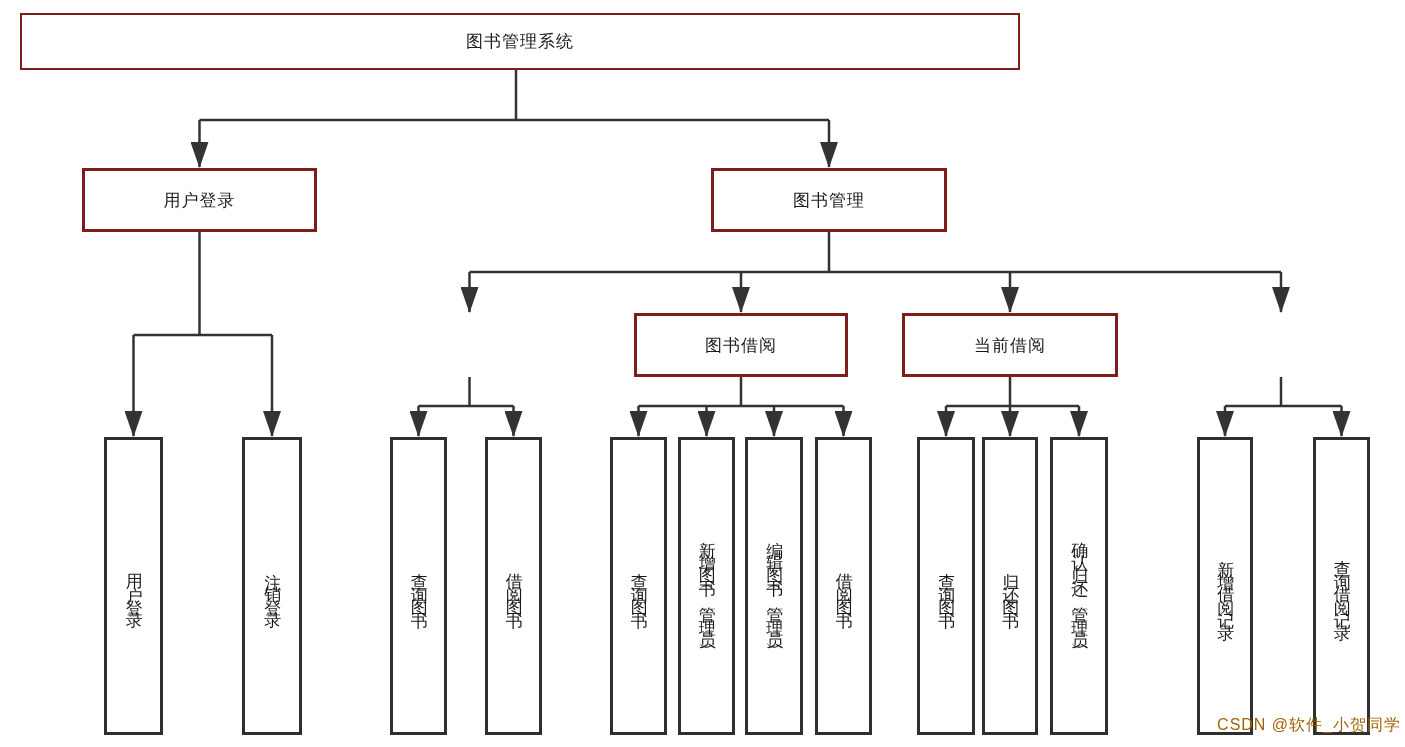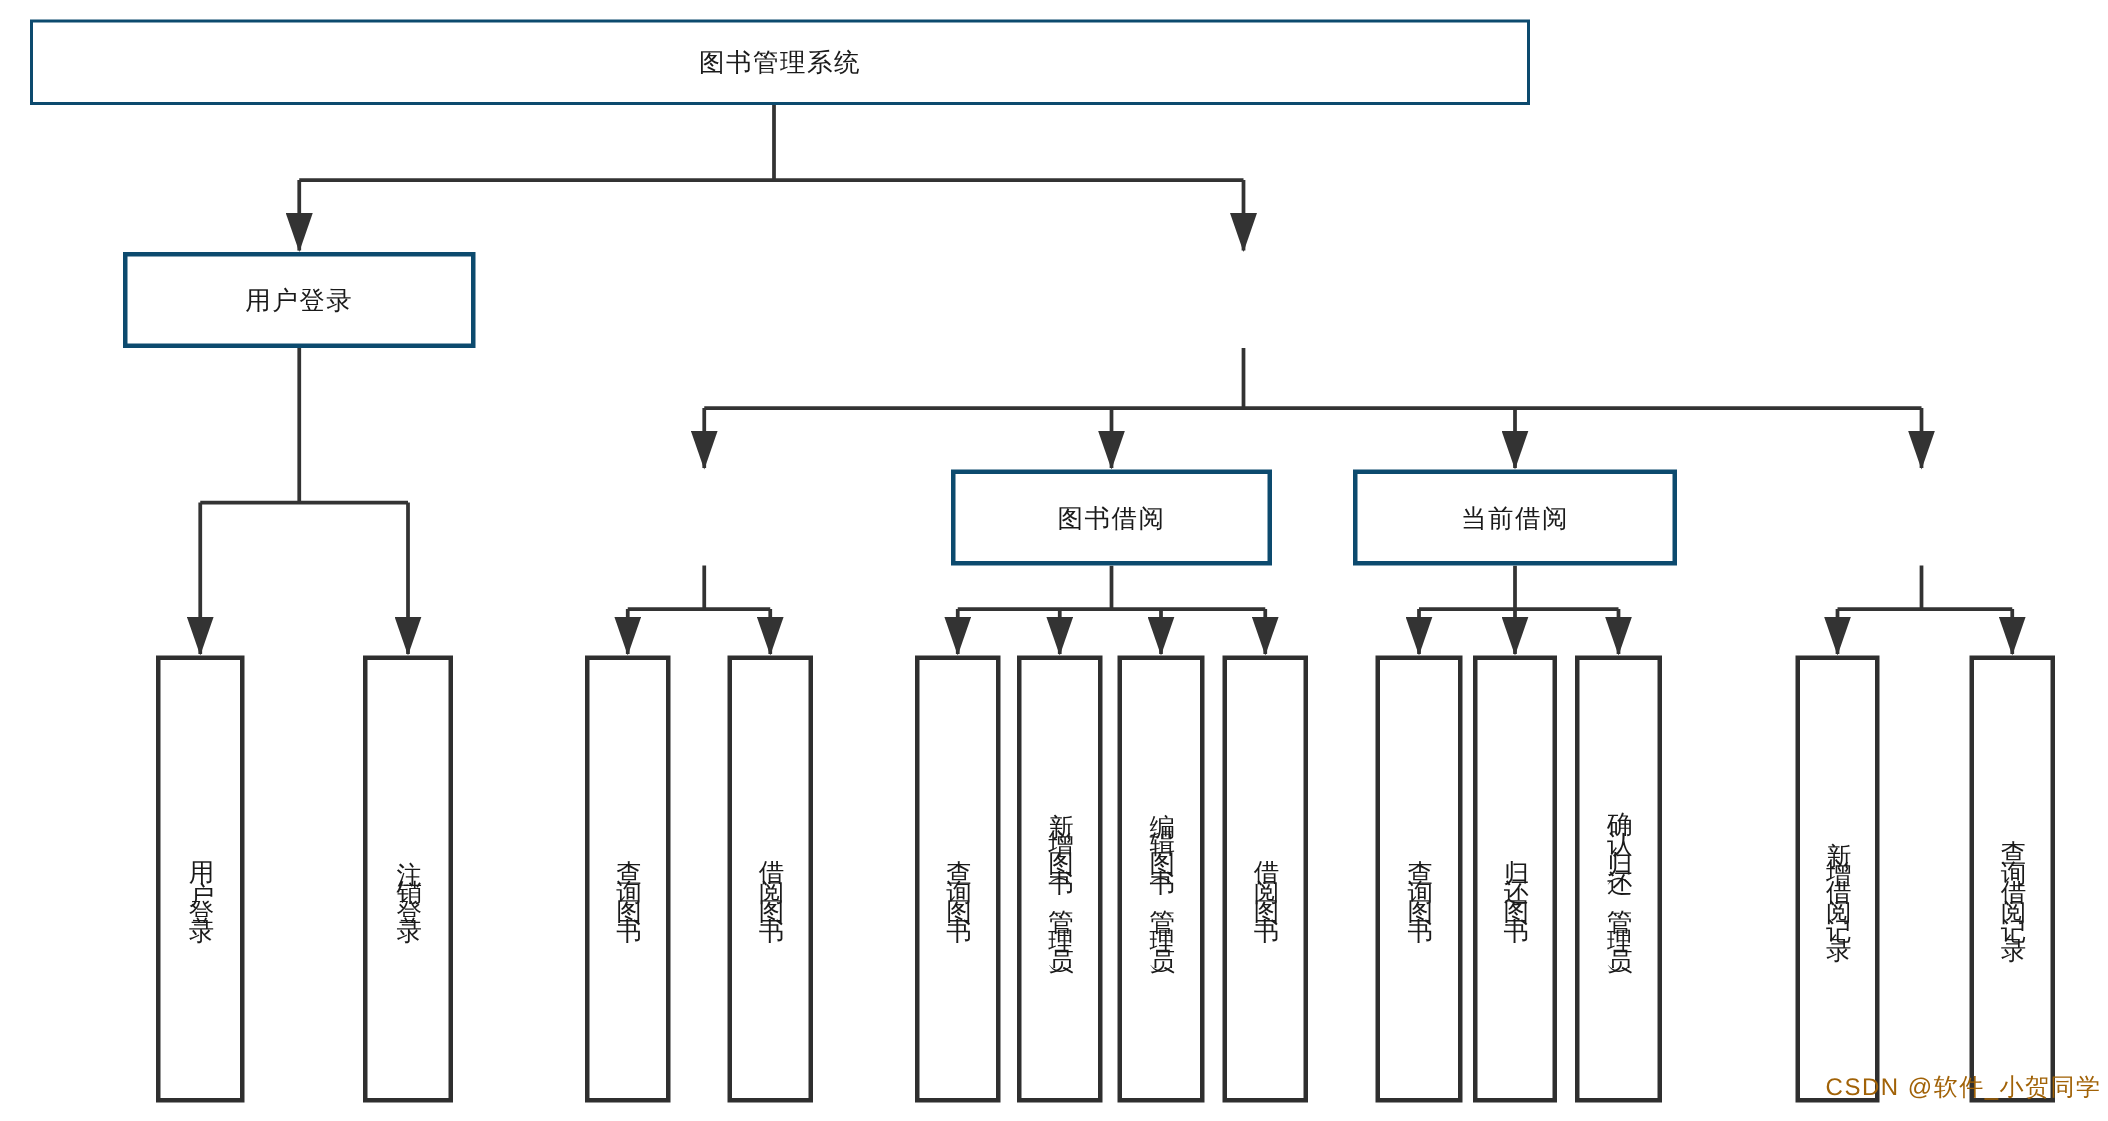--- a/index.html
+++ b/index.html
@@ -8,21 +8,21 @@
     width:1405px;height:747px;
     background:#ffffff;
     font-family:"Liberation Sans","DejaVu Sans",sans-serif;
     overflow:hidden;
   }
   #connectors{position:absolute;left:0;top:0;width:1405px;height:747px;}
   .hbox{
     position:absolute;
     box-sizing:border-box;
     background:#ffffff;
-    border:3px solid #0c4a6e;
+    border:3px solid #7f1d1d;
     display:flex;align-items:center;justify-content:center;
     font-size:17px;color:#1a1a1a;
     letter-spacing:1px;
     z-index:2;
   }
   .hbox.root{border-width:2.5px;font-size:17px;}
   .leaf{
     position:absolute;
     top:437px;height:298px;
     box-sizing:border-box;
@@ -103,20 +103,23 @@
     </g>
   </svg>
 
   <div class="hbox root" style="left:20px;top:13px;width:1000px;height:57px">
     <span>图书管理系统</span>
   </div>
 
   <div class="hbox" style="left:82px;top:168px;width:235px;height:64px">
     <span>用户登录</span>
   </div>
+  <div class="hbox" style="left:711px;top:168px;width:236px;height:64px">
+    <span>图书管理</span>
+  </div>
 
   <div class="hbox" style="left:902px;top:313px;width:216px;height:64px">
     <span>当前借阅</span>
   </div>
   <div class="hbox" style="left:634px;top:313px;width:214px;height:64px">
     <span>图书借阅</span>
   </div>
 
   <div class="leaf" style="left:104px;width:59px">
     <span class="vtext">用户登录</span>

